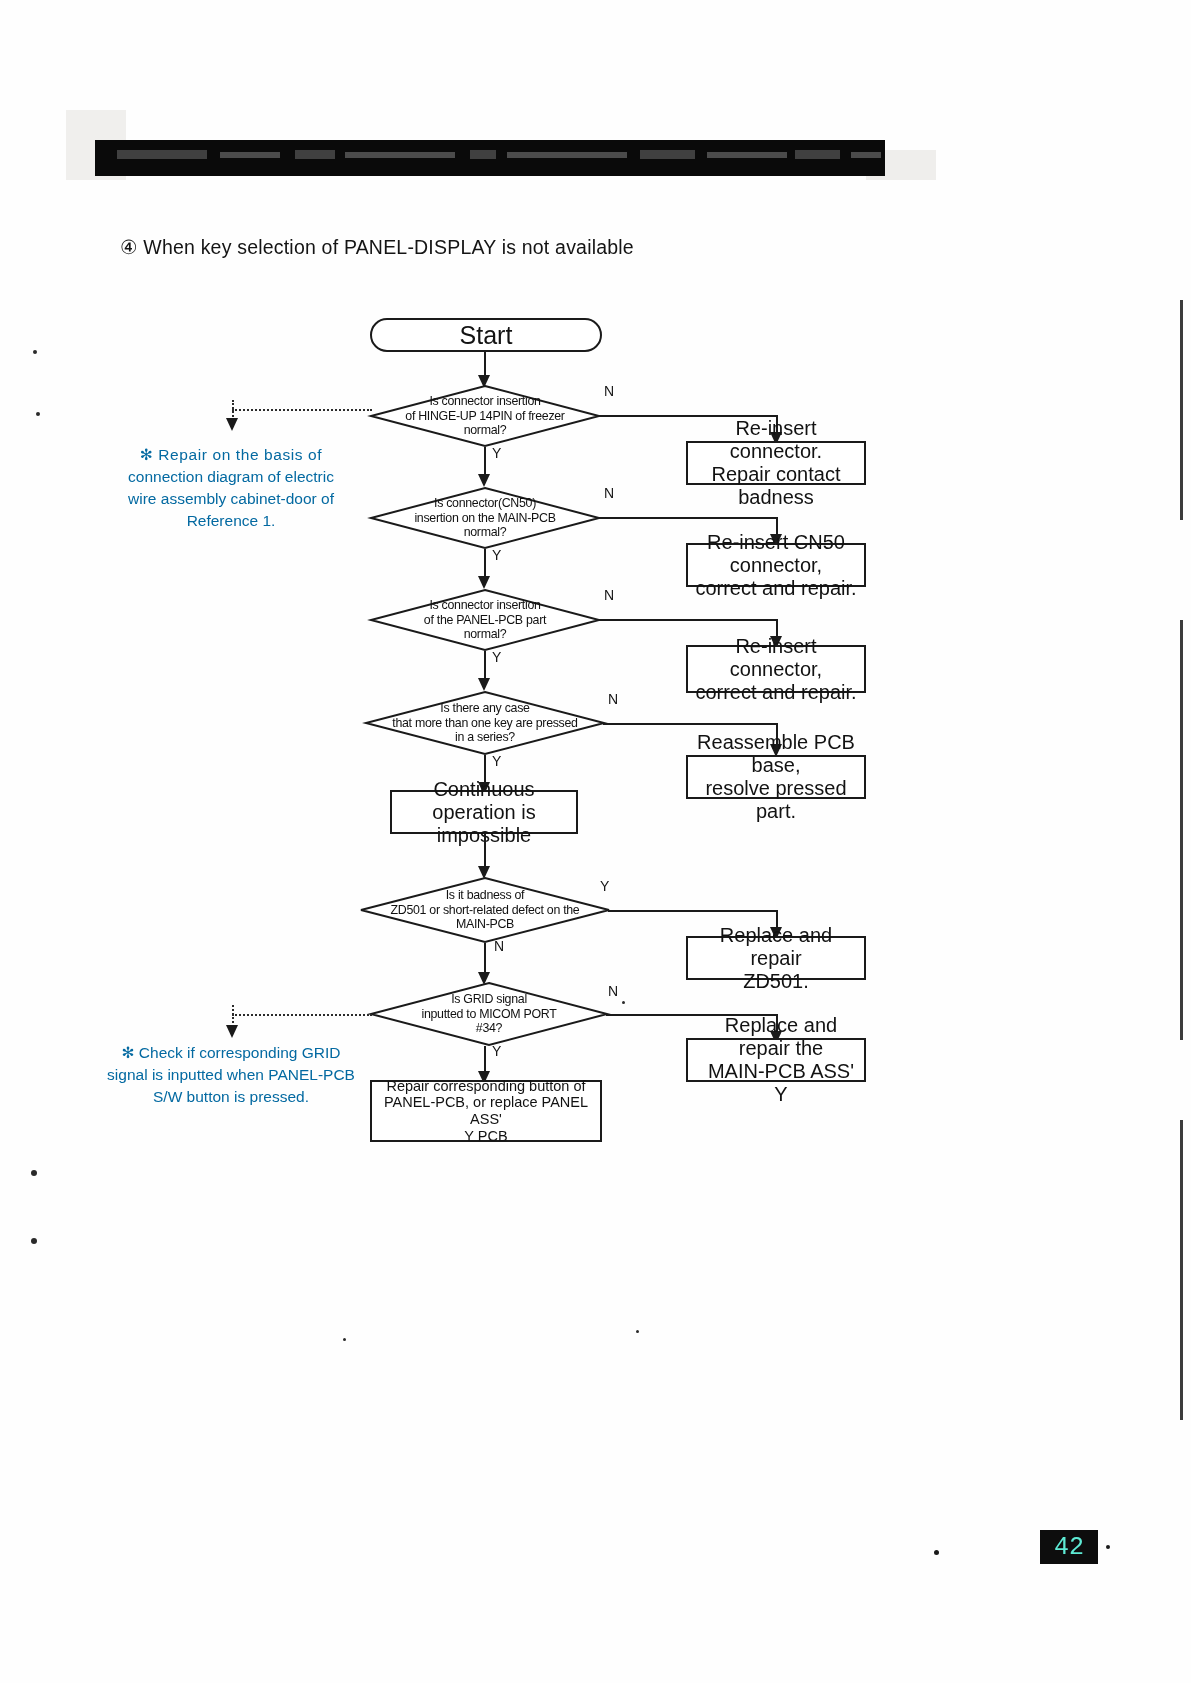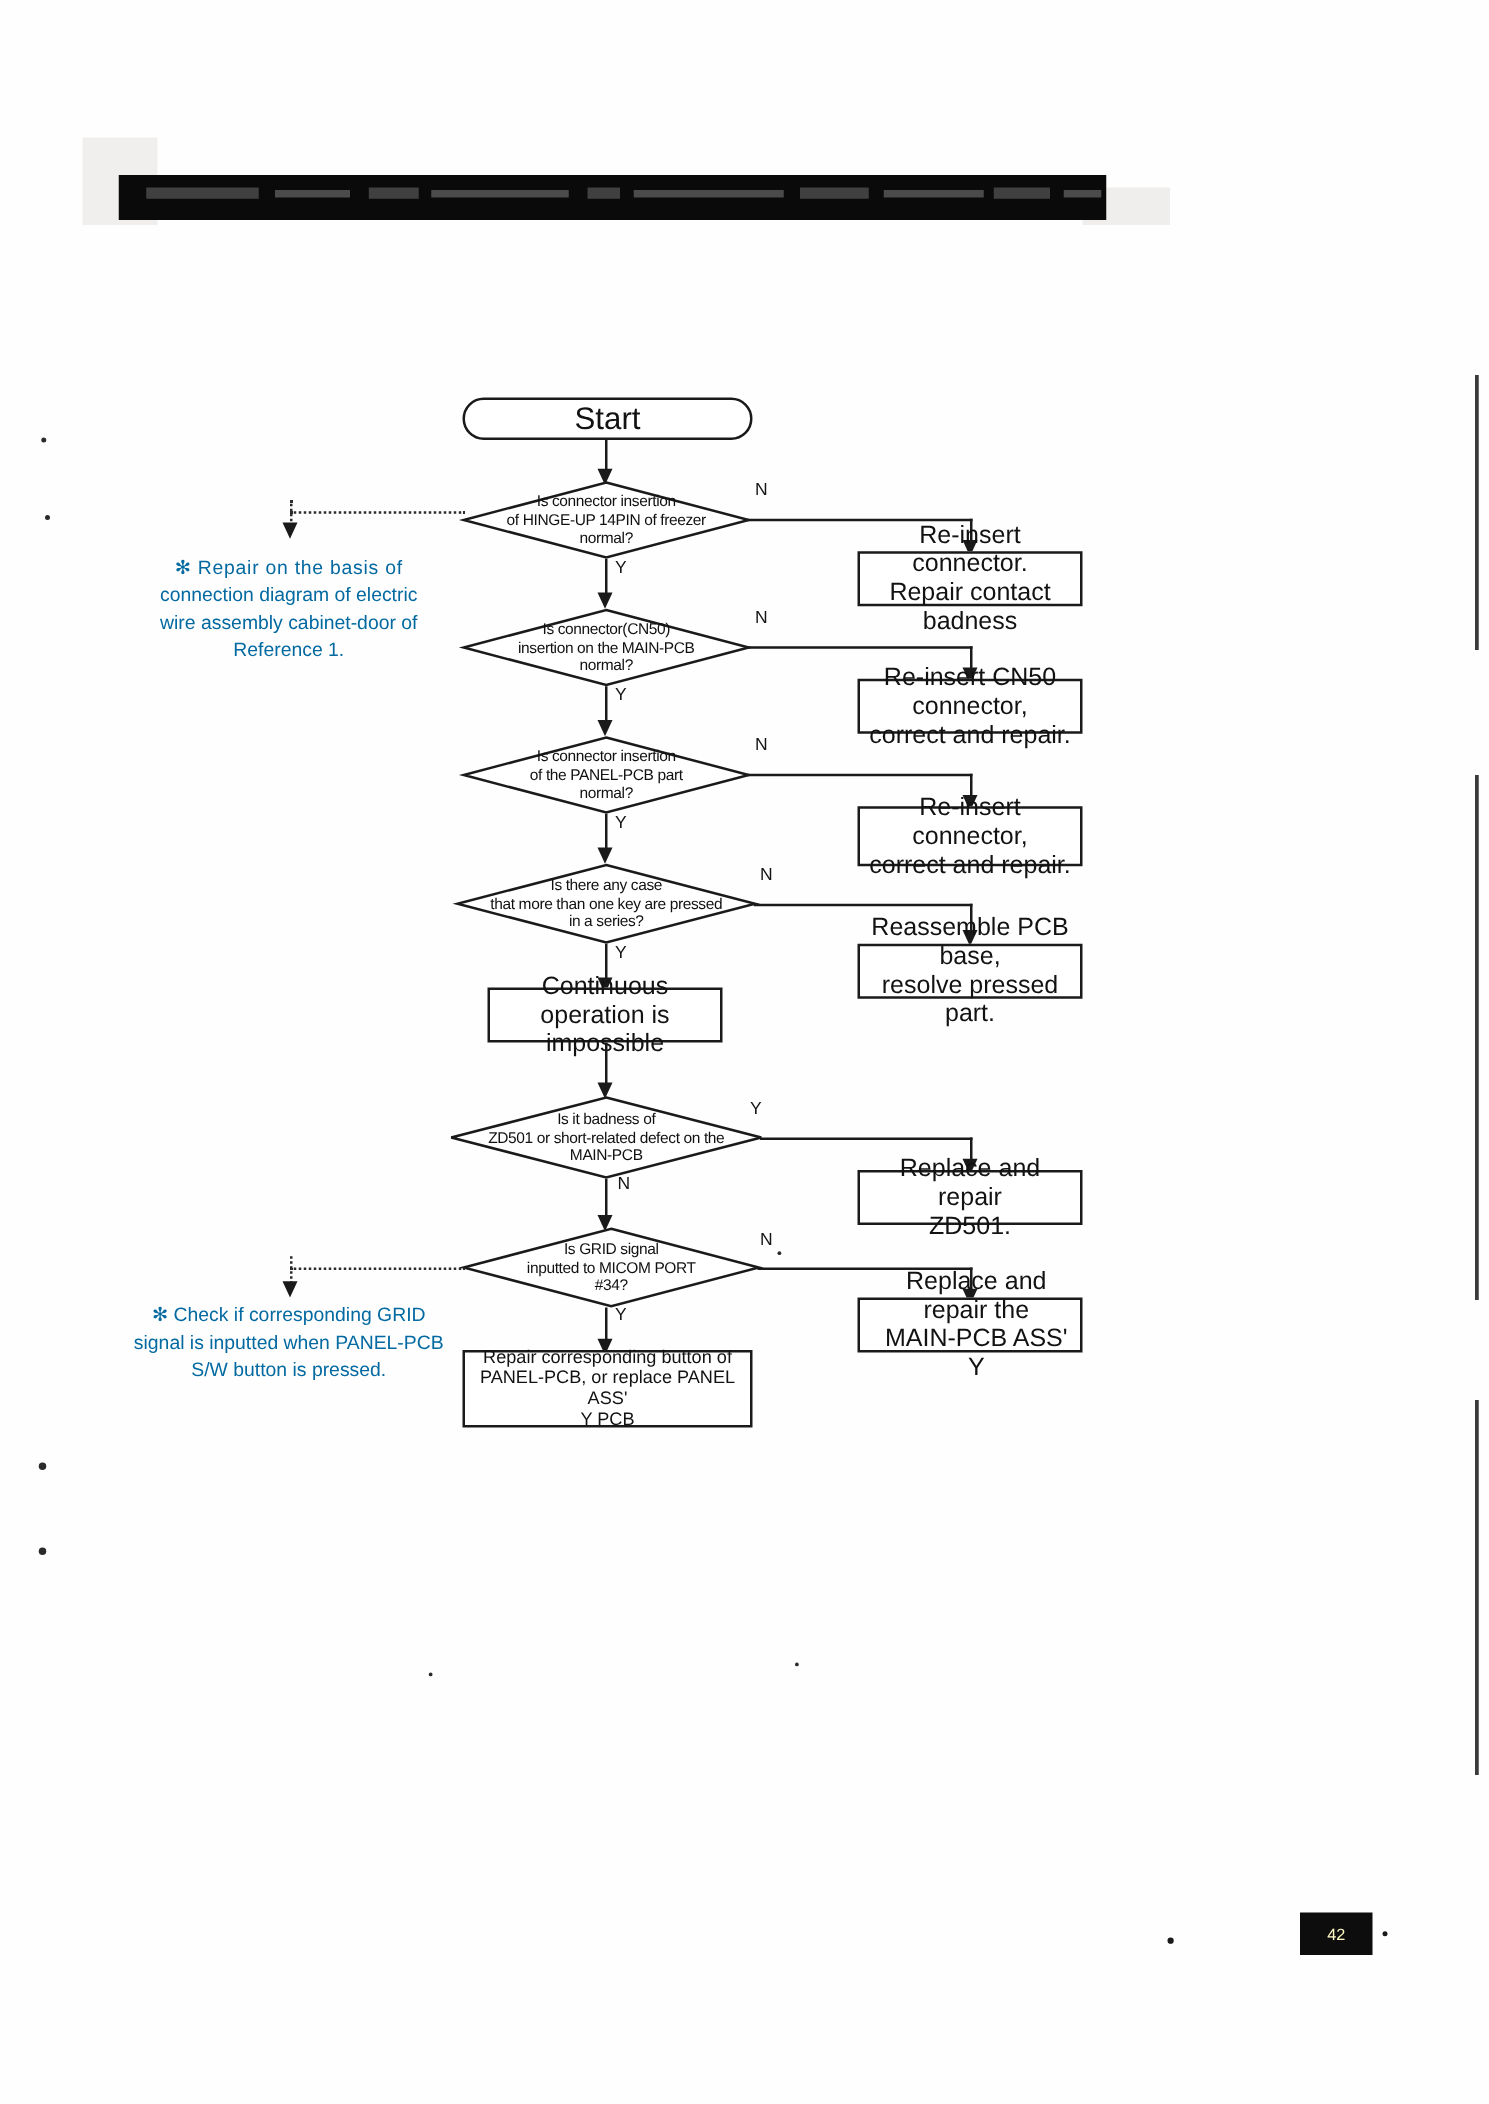--- a/index.html
+++ b/index.html
@@ -195,22 +195,23 @@
     left: 1040px;
     top: 1530px;
     width: 58px;
     height: 34px;
     background: #0d0d0d;
     display: flex;
     align-items: center;
     justify-content: center;
   }
   .page-num-box span {
-    color: #fef9c3;
-    font-size: 13px;
+    color: #5eead4;
+    font-size: 25px;
+    font-family: Liberation Mono, monospace;
   }
   .page-dot-right {
     position: absolute;
     left: 1106px;
     top: 1545px;
     width: 4px;
     height: 4px;
     background: #1a1a1a;
     border-radius: 50%;
   }
@@ -243,20 +244,21 @@
     <div class="smudge2" style="left:250px;width:110px;"></div>
     <div class="smudge" style="left:375px;width:26px;"></div>
     <div class="smudge2" style="left:412px;width:120px;"></div>
     <div class="smudge" style="left:545px;width:55px;"></div>
     <div class="smudge2" style="left:612px;width:80px;"></div>
     <div class="smudge" style="left:700px;width:45px;"></div>
     <div class="smudge2" style="left:756px;width:30px;"></div>
 
   </div>
 
+  <div class="section-title">④ When key selection of PANEL-DISPLAY is not available</div>
 
   <div class="node terminator" style="left:370px;top:318px;width:232px;height:34px;">
     <span>Start</span>
   </div>
 
   <div class="vline" style="left:484px;top:352px;height:28px;"></div>
   <div class="arrow-down" style="left:478px;top:375px;"></div>
 
   <div class="decision" style="left:370px;top:385px;width:230px;height:62px;">
     <svg width="230" height="62" viewBox="0 0 230 62">

